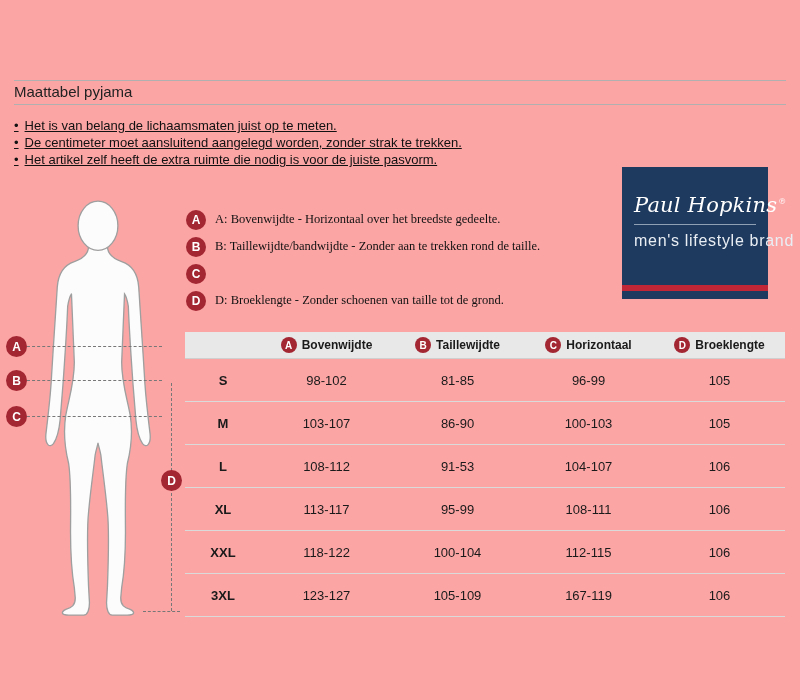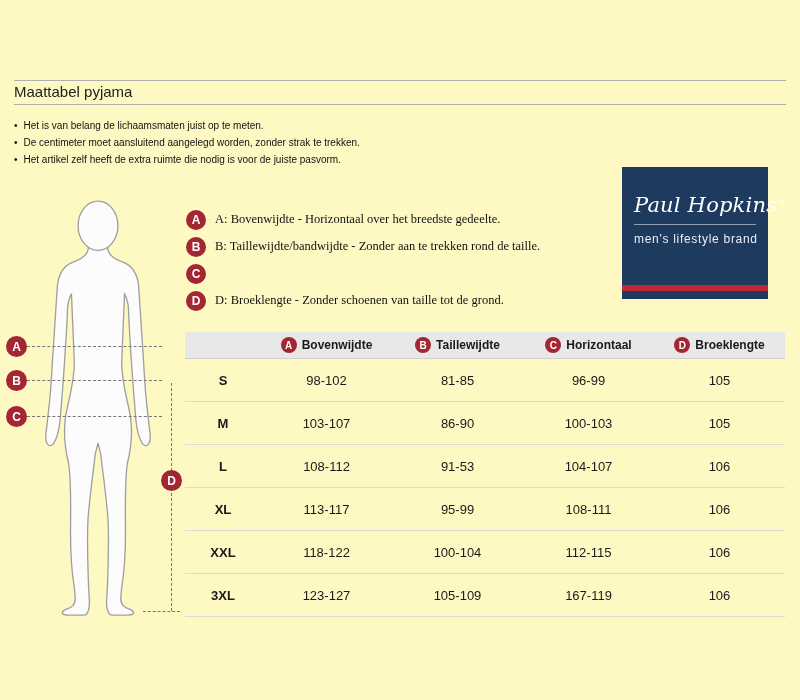--- a/index.html
+++ b/index.html
@@ -1,27 +1,27 @@
 <!DOCTYPE html>
 <html><head>
 <meta charset="utf-8">
 <style>
   html,body{margin:0;padding:0;background:#fff;}
-  .page{position:relative;width:800px;height:700px;background:#fef9c3;overflow:hidden;
+  .page{position:relative;width:800px;height:700px;background:#fca5a5;overflow:hidden;
         font-family:"Liberation Sans", sans-serif;color:#1a1a1a;}
 
   
   .rule{position:absolute;left:14px;right:14px;height:0;border-top:1px solid #b0b0b0;}
   .rule-top{top:80px;}
   .rule-bottom{top:104px;}
   .page-title{position:absolute;left:14px;top:83px;margin:0;font-size:15px;font-weight:400;color:#222;}
 
   
   .intro{position:absolute;left:14px;top:117px;margin:0;padding:0;list-style:none;}
-  .intro-item{font-size:10px;line-height:17px;color:#111;}
+  .intro-item{font-size:13px;line-height:17px;color:#111;text-decoration:underline;}
   .bullet{margin-right:6px;}
 
   
   .figure{position:absolute;left:8px;top:198px;width:180px;height:424px;}
   .figure path,.figure ellipse{fill:#fcfcfc;stroke:#9f9f9f;stroke-width:1.4;}
 
   
   .mline{position:absolute;height:0;border-top:1px dashed #777;}
   .line-a{left:27px;top:346px;width:135px;}
   .line-b{left:27px;top:380px;width:135px;}
@@ -44,21 +44,21 @@
   .legend{position:absolute;left:186px;top:206px;}
   .legend-row{display:flex;align-items:center;height:27px;gap:9px;}
   .legend-text{font-size:12.5px;color:#111;font-family:Liberation Serif, serif;}
 
   
   .logo{position:absolute;left:622px;top:167px;width:146px;height:132px;background:#1e3a5e;color:#fff;}
   .logo-brand{padding:26px 0 0 12px;font-family:"DejaVu Serif", serif;font-style:italic;
               font-size:21px;letter-spacing:0.2px;white-space:nowrap;}
   .reg{font-size:8px;font-style:normal;vertical-align:super;margin-left:1px;}
   .logo-divider{margin:7px 12px 0 12px;border-top:1px solid #8fa0b5;}
-  .logo-tagline{padding:7px 0 0 12px;font-size:12px;letter-spacing:0.7px;color:#e9eef4;white-space:nowrap;}
+  .logo-tagline{padding:7px 0 0 12px;font-size:16px;letter-spacing:0.7px;color:#e9eef4;white-space:nowrap;}
   .logo-stripe{position:absolute;left:0;right:0;bottom:8px;height:6px;background:#c12637;}
 
   
   .table{position:absolute;left:185px;top:332px;width:600px;}
   .thead{display:flex;align-items:center;height:26px;background:#e8e8e8;border-bottom:1px solid #cfcfcf;}
   .cell{text-align:center;}
   .size-col{width:76px;flex:0 0 76px;}
   .val-col{flex:1;}
   .head-cell{display:flex;align-items:center;justify-content:center;gap:5px;
              font-weight:bold;font-size:12px;}

